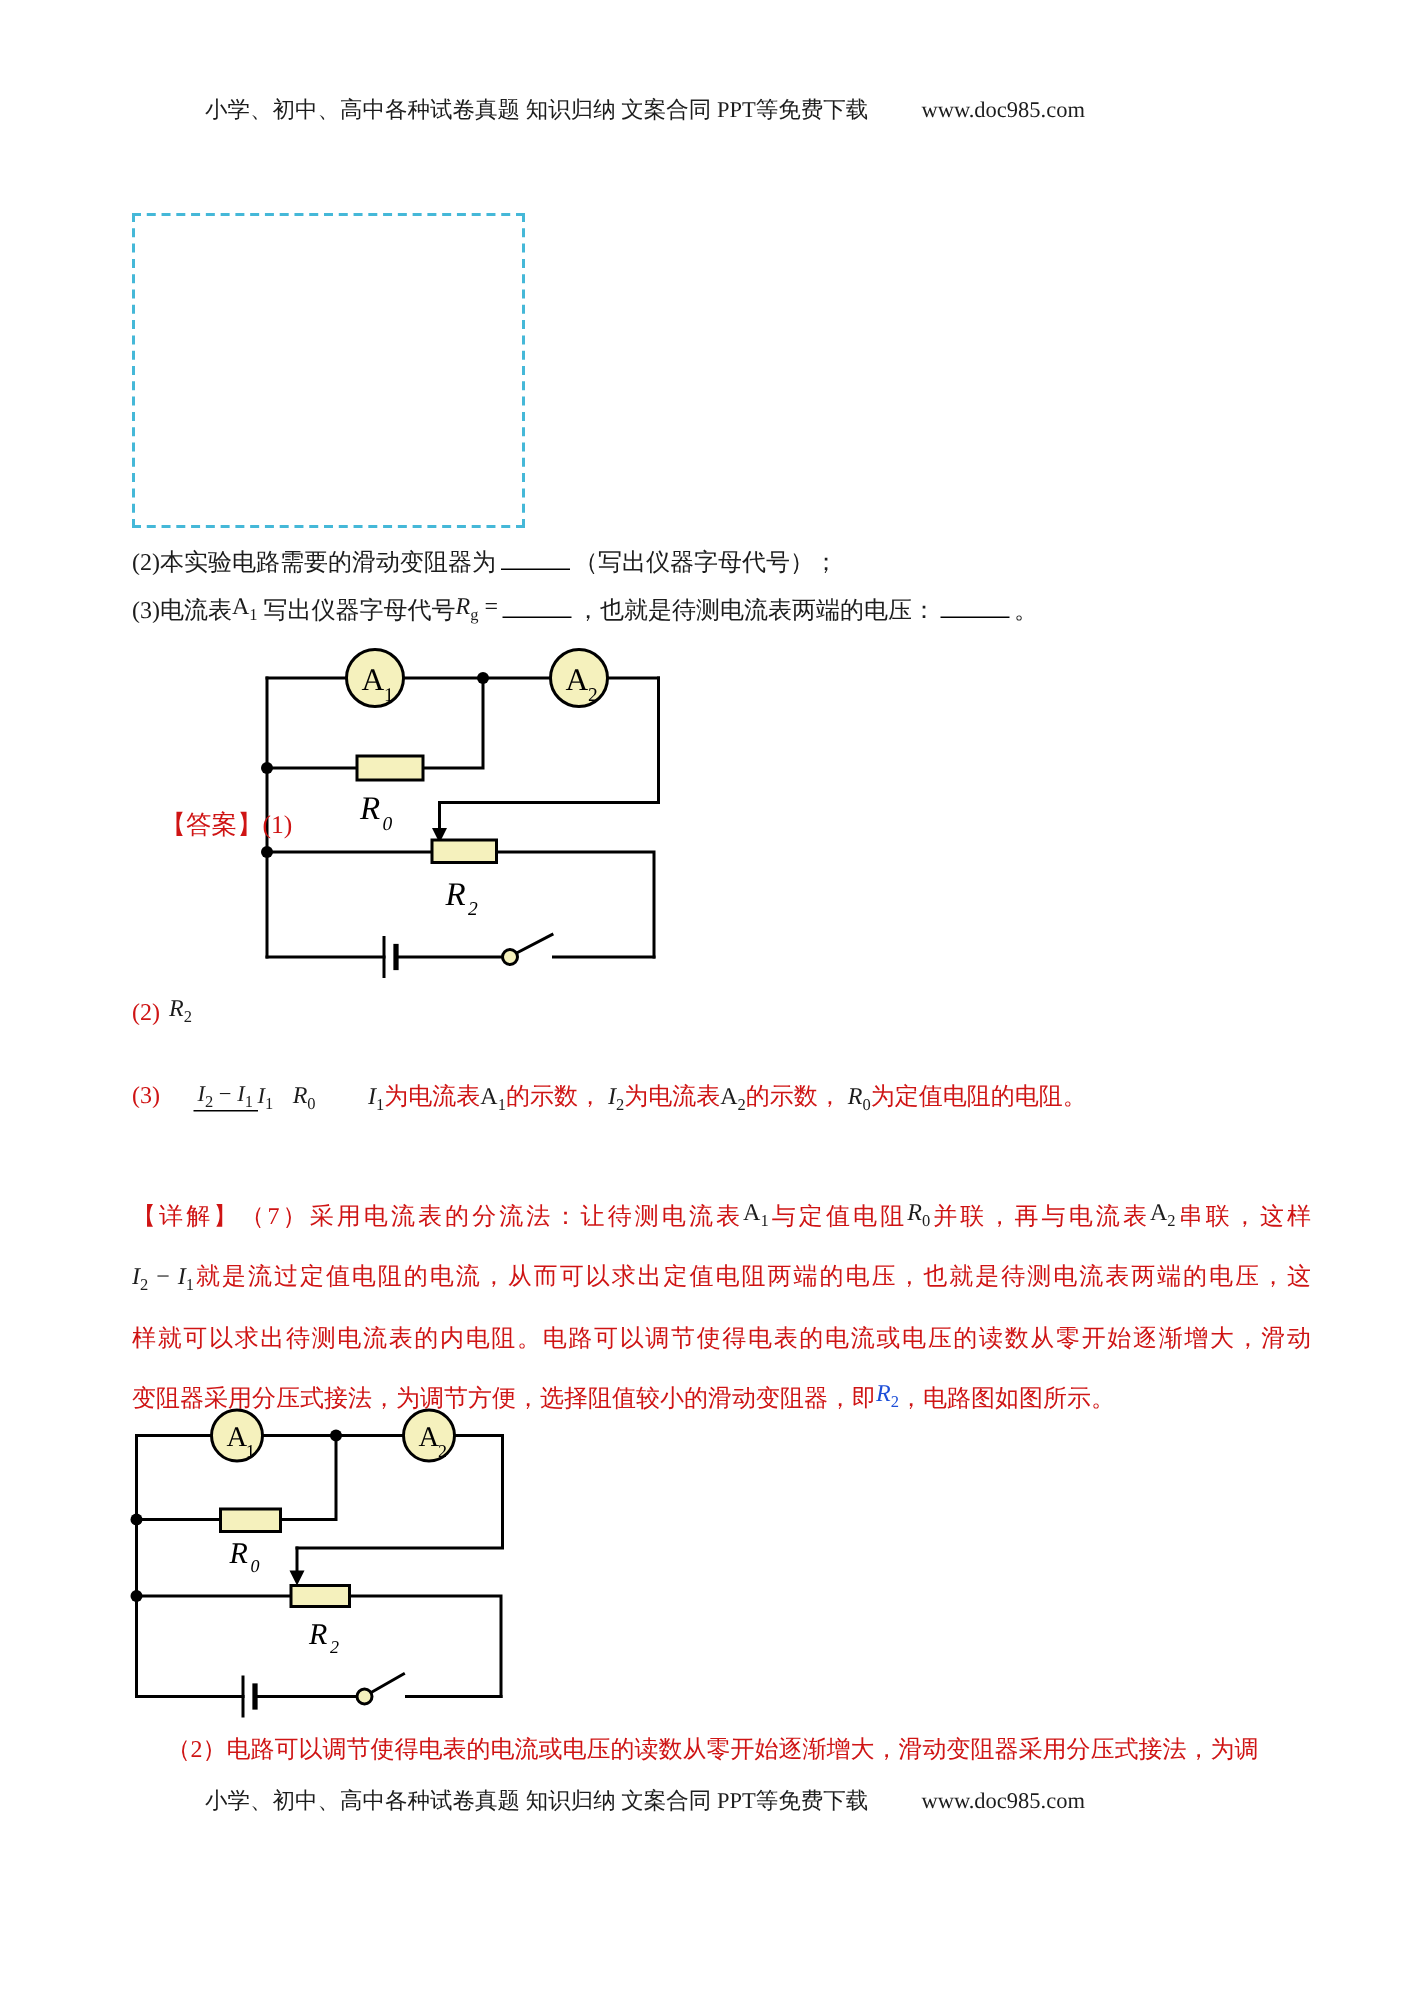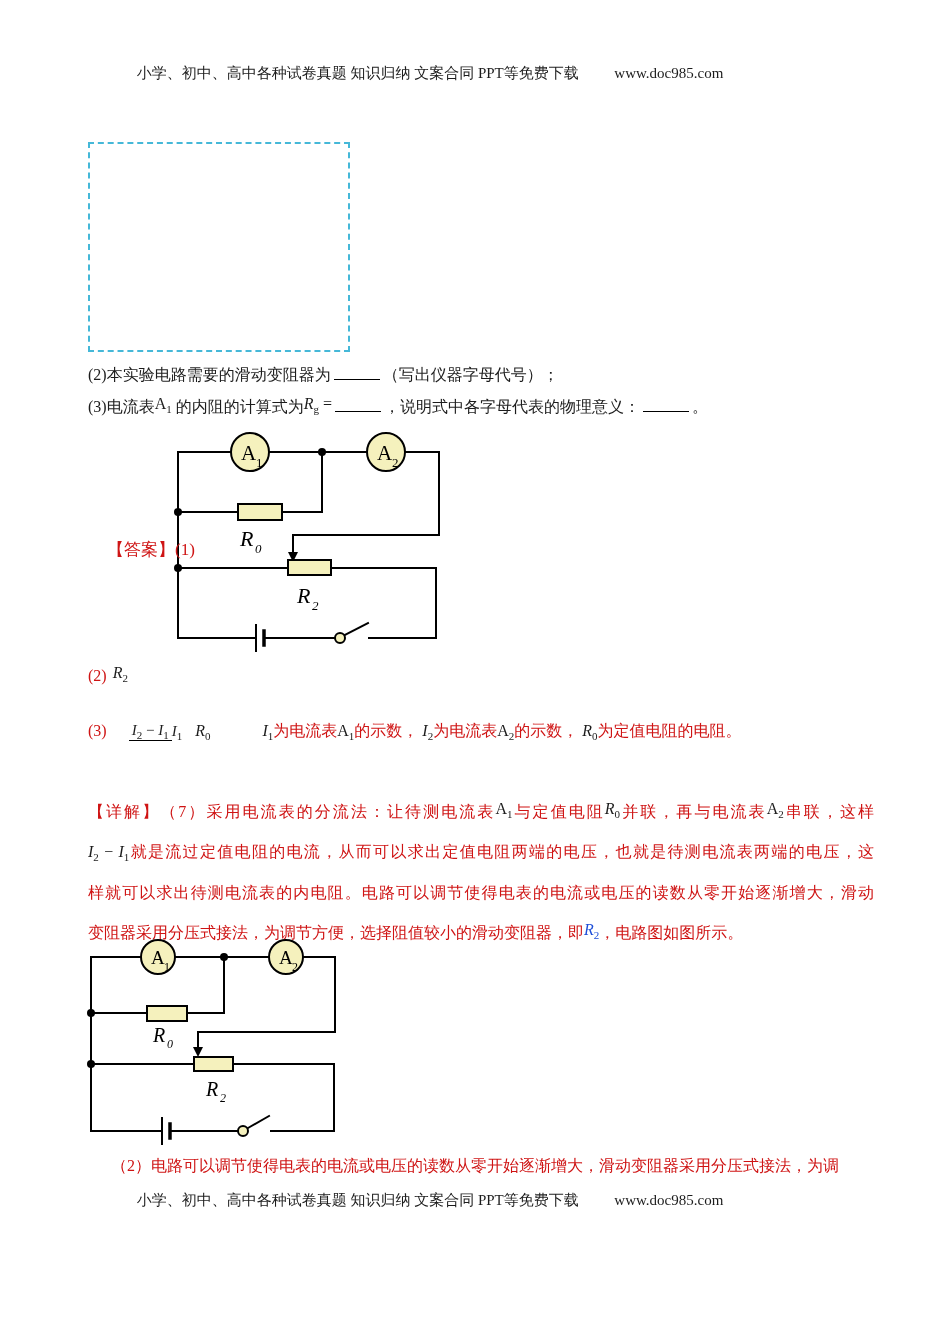--- a/index.html
+++ b/index.html
@@ -59,22 +59,22 @@
 </div>
 
 <div class="abs dashed-box" style="left:88px;top:142px;width:258px;height:206px;"></div>
 
 <div class="abs qline" style="left:88px;top:363px;">
   <span>(2)本实验电路需要的滑动变阻器为</span><span class="blank"></span><span>（写出仪器字母代号）；</span>
 </div>
 
 <div class="abs qline" style="left:88px;top:395px;">
   <span>(3)电流表</span><span class="mv raise"><span class="up">A</span><sub>1</sub></span>
-  <span>的内阻的计算式为</span><span class="mv raise"><span class="b">R</span><sub>g</sub></span>
-  <span class="raise">=</span><span class="blank"></span><span>，说明式中各字母代表的物理意义：</span><span class="blank"></span><span>。</span>
+  <span>写出仪器字母代号</span><span class="mv raise"><span class="b">R</span><sub>g</sub></span>
+  <span class="raise">=</span><span class="blank"></span><span>，也就是待测电流表两端的电压：</span><span class="blank"></span><span>。</span>
 </div>
 
 <svg class="abs" style="left:140px;top:422px;" width="330" height="250" viewBox="0 0 330 250">
 
   <path class="wire" d="M38,30 H299"></path>
   <path class="wire" d="M38,30 V216"></path>
   <path class="wire" d="M299,30 V113 H153"></path>
   <path class="wire" d="M38,90 H182 V30"></path>
   <path class="wire" d="M38,146 H296 V216"></path>
   <path class="wire" d="M38,216 H116"></path>
@@ -118,21 +118,21 @@
   <span class="mv raise" style="margin-left:2px;"><span class="b">R</span><sub>2</sub></span>
 </div>
 
 <div class="abs ans3row" style="left:88px;top:702px;height:58px;">
   <span class="red">(3)</span>
   <span class="frac" style="margin-left:22px;">
     <span class="num"><span class="mv"><span class="b">I</span><sub>2</sub></span>&nbsp;<span>−</span>&nbsp;<span class="mv"><span class="b">I</span><sub>1</sub></span></span>
     <span class="den"><span class="mv"><span class="b">I</span><sub>1</sub></span></span>
   </span>
   <span class="mv" style="margin-left:13px;"><span class="b">R</span><sub>0</sub></span>
-  <span style="margin-left:52px;white-space:nowrap;">
+  <span style="margin-left:35px;white-space:nowrap;">
     <span class="mv"><span class="b">I</span><sub>1</sub></span><span class="red">为电流表</span><span class="mv"><span class="up">A</span><sub>1</sub></span><span class="red">的示数，</span>
     <span class="mv"><span class="b">I</span><sub>2</sub></span><span class="red">为电流表</span><span class="mv"><span class="up">A</span><sub>2</sub></span><span class="red">的示数，</span>
     <span class="mv"><span class="b">R</span><sub>0</sub></span><span class="red">为定值电阻的电阻。</span>
   </span>
 </div>
 
 <div class="abs detail-line jst red" style="left:88px;top:801px;">
   <span>【详解】（7）采用电流表的分流法：让待测电流表</span><span class="mv raise" style="color:#1c1c1c;"><span class="up">A</span><sub>1</sub></span><span>与定值电阻</span><span class="mv raise" style="color:#1c1c1c;"><span class="b">R</span><sub>0</sub></span><span>并联，再与电流表</span><span class="mv raise" style="color:#1c1c1c;"><span class="up">A</span><sub>2</sub></span><span>串联，这样</span>
 </div>
 <div class="abs detail-line jst red" style="left:88px;top:841px;">

